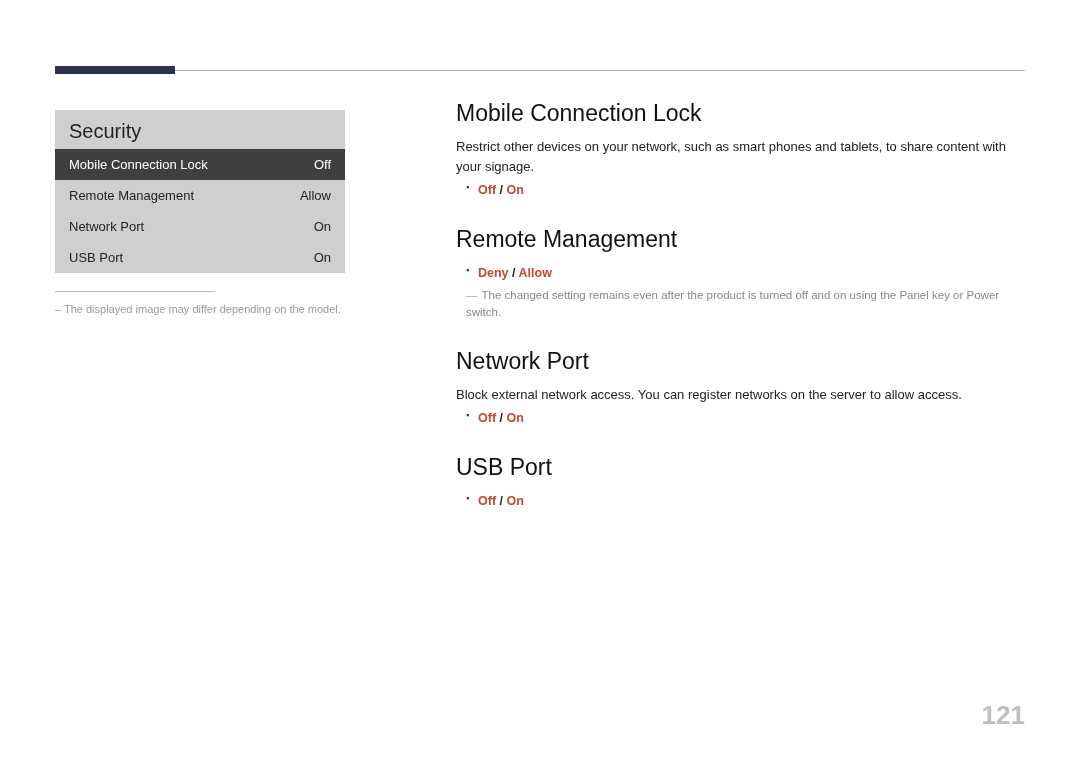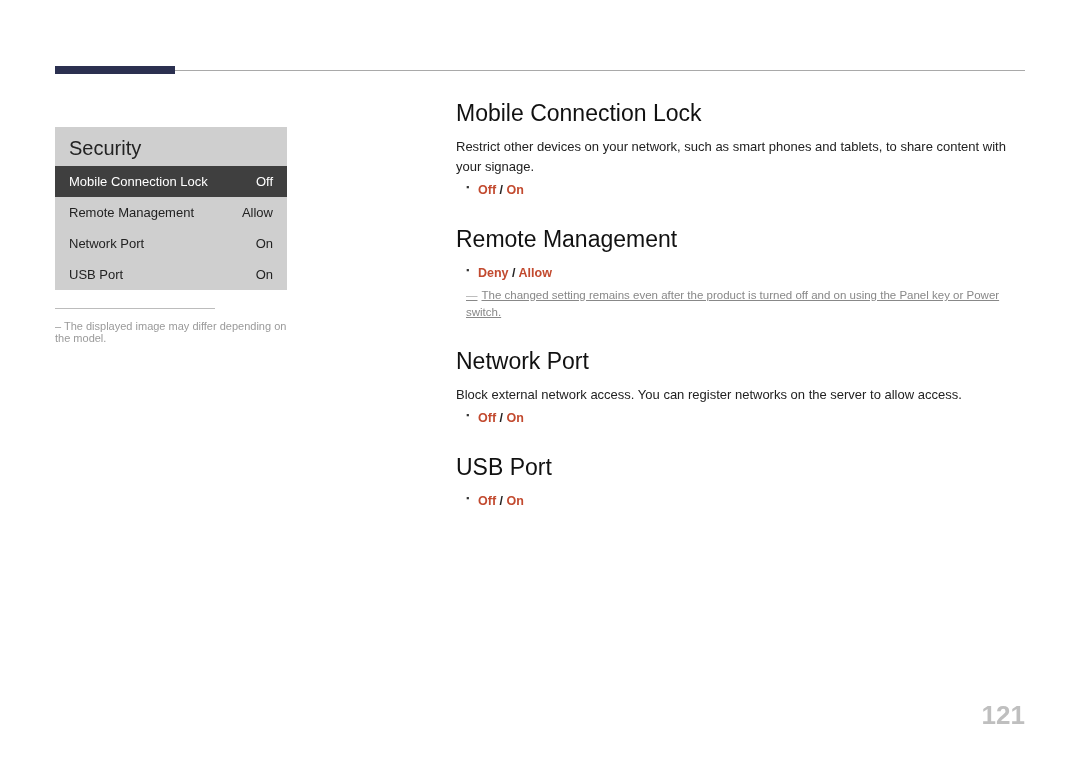--- a/index.html
+++ b/index.html
@@ -23,22 +23,22 @@
     position: absolute;
     top: 66px;
     left: 55px;
     width: 120px;
     height: 8px;
     background: #2b3050;
   }
   .left-col {
     position: absolute;
     left: 55px;
-    top: 127px;
-    width: 232px;
+    top: 110px;
+    width: 290px;
   }
   .menu-box {
     background: #cfcfcf;
   }
   .menu-title {
     font-size: 20px;
     font-weight: 400;
     padding: 10px 14px 6px 14px;
     color: #232323;
   }
@@ -103,21 +103,20 @@
     color: #333;
   }
   .opt { color: #c24a2f; font-weight: 600; }
   .slash { color: #222; font-weight: 600; }
   .dash-note {
     font-size: 11.5px;
     color: #888;
     padding-left: 10px;
     margin-top: 4px;
     line-height: 1.5;
-    text-decoration: underline;
   }
   .dash-note::before {
     content: "―";
     color: #aaa;
     margin-right: 4px;
   }
   .page-num {
     position: absolute;
     right: 55px;
     bottom: 32px;

